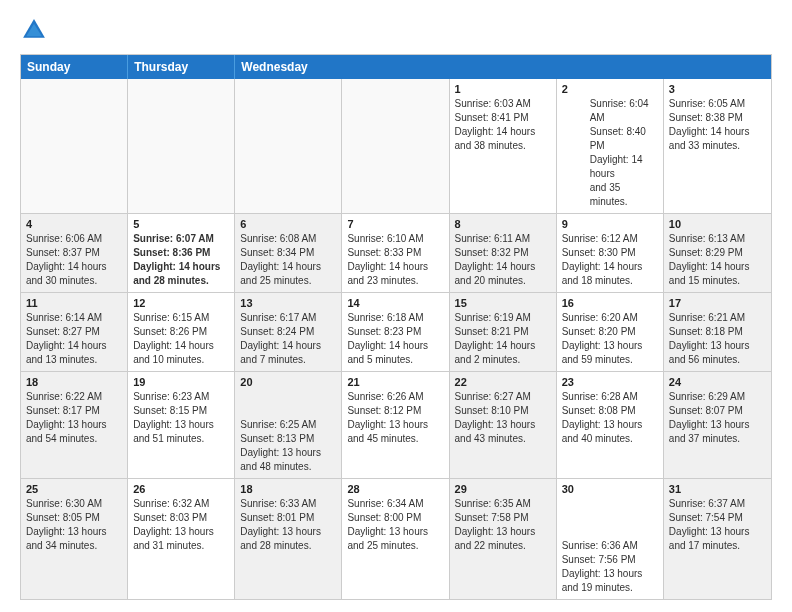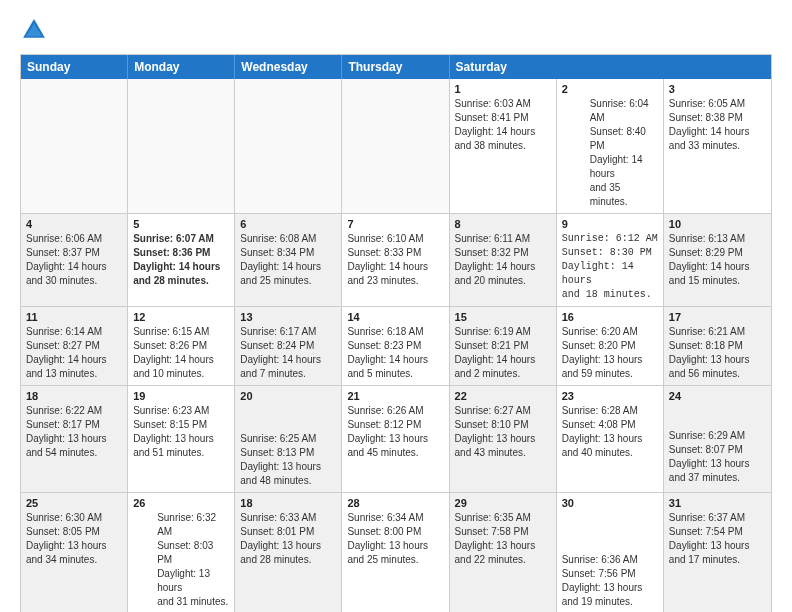--- a/index.html
+++ b/index.html
@@ -129,24 +129,22 @@
     </div>
     <div class="title-block">
       <h1></h1>
       <h2></h2>
     </div>
   </div>
 
   <div class="calendar">
     <div class="cal-header">
       <div class="cal-header-cell">Sunday</div>
-      <div class="cal-header-cell">Monday</div>
+      <div class="cal-header-cell">Thursday</div>
       <div class="cal-header-cell">Wednesday</div>
-      <div class="cal-header-cell">Thursday</div>
-      <div class="cal-header-cell">Saturday</div>
     </div>
     <div class="cal-body" id="cal-body">
     <div class="cal-row">
           <div class="cal-cell empty"></div>
           <div class="cal-cell empty"></div>
           <div class="cal-cell empty"></div>
           <div class="cal-cell empty"></div>
           <div class="cal-cell">
             <div class="day-num">1</div>
             <div class="day-info" style="white-space: pre-line;">Sunrise: 6:03 AM
@@ -200,21 +198,21 @@
           </div>
           <div class="cal-cell shaded">
             <div class="day-num">8</div>
             <div class="day-info" style="white-space: pre-line;">Sunrise: 6:11 AM
 Sunset: 8:32 PM
 Daylight: 14 hours
 and 20 minutes.</div>
           </div>
           <div class="cal-cell">
             <div class="day-num">9</div>
-            <div class="day-info" style="white-space: pre-line; font-family: Liberation Mono, monospace;">Sunrise: 6:12 AM
+            <div class="day-info" style="white-space: pre-line;">Sunrise: 6:12 AM
 Sunset: 8:30 PM
 Daylight: 14 hours
 and 18 minutes.</div>
           </div>
           <div class="cal-cell shaded">
             <div class="day-num">10</div>
             <div class="day-info" style="white-space: pre-line;">Sunrise: 6:13 AM
 Sunset: 8:29 PM
 Daylight: 14 hours
 and 15 minutes.</div>
@@ -303,43 +301,43 @@
           <div class="cal-cell shaded">
             <div class="day-num">22</div>
             <div class="day-info" style="white-space: pre-line;">Sunrise: 6:27 AM
 Sunset: 8:10 PM
 Daylight: 13 hours
 and 43 minutes.</div>
           </div>
           <div class="cal-cell">
             <div class="day-num">23</div>
             <div class="day-info" style="white-space: pre-line;">Sunrise: 6:28 AM
-Sunset: 4:08 PM
+Sunset: 8:08 PM
 Daylight: 13 hours
 and 40 minutes.</div>
           </div>
           <div class="cal-cell shaded">
             <div class="day-num">24</div>
-            <div class="day-info" style="white-space: pre-line; margin-top: 25px;">Sunrise: 6:29 AM
+            <div class="day-info" style="white-space: pre-line;">Sunrise: 6:29 AM
 Sunset: 8:07 PM
 Daylight: 13 hours
 and 37 minutes.</div>
           </div>
         </div>
         <div class="cal-row">
           <div class="cal-cell shaded">
             <div class="day-num">25</div>
             <div class="day-info" style="white-space: pre-line;">Sunrise: 6:30 AM
 Sunset: 8:05 PM
 Daylight: 13 hours
 and 34 minutes.</div>
           </div>
           <div class="cal-cell">
             <div class="day-num">26</div>
-            <div class="day-info" style="white-space: pre-line; margin-left: 24px;">Sunrise: 6:32 AM
+            <div class="day-info" style="white-space: pre-line;">Sunrise: 6:32 AM
 Sunset: 8:03 PM
 Daylight: 13 hours
 and 31 minutes.</div>
           </div>
           <div class="cal-cell shaded">
             <div class="day-num">18</div>
             <div class="day-info" style="white-space: pre-line;">Sunrise: 6:33 AM
 Sunset: 8:01 PM
 Daylight: 13 hours
 and 28 minutes.</div>

